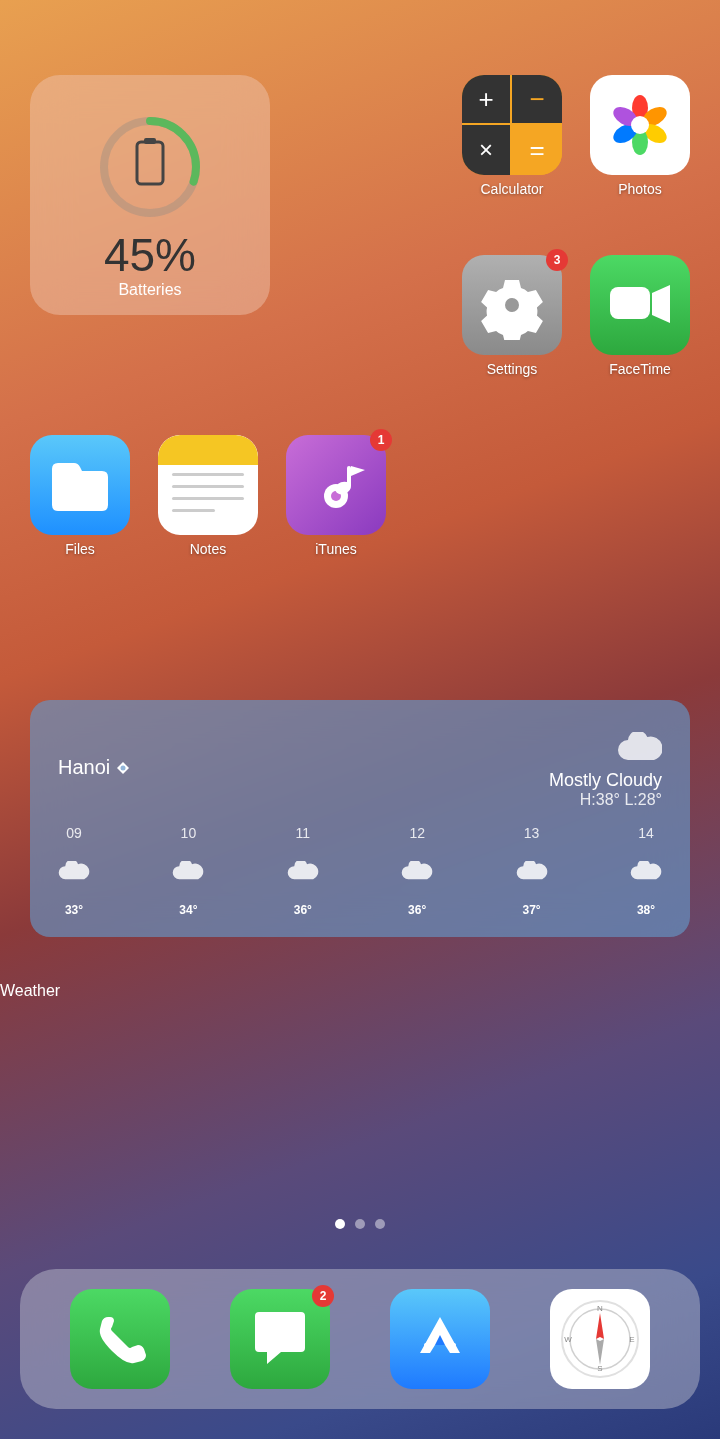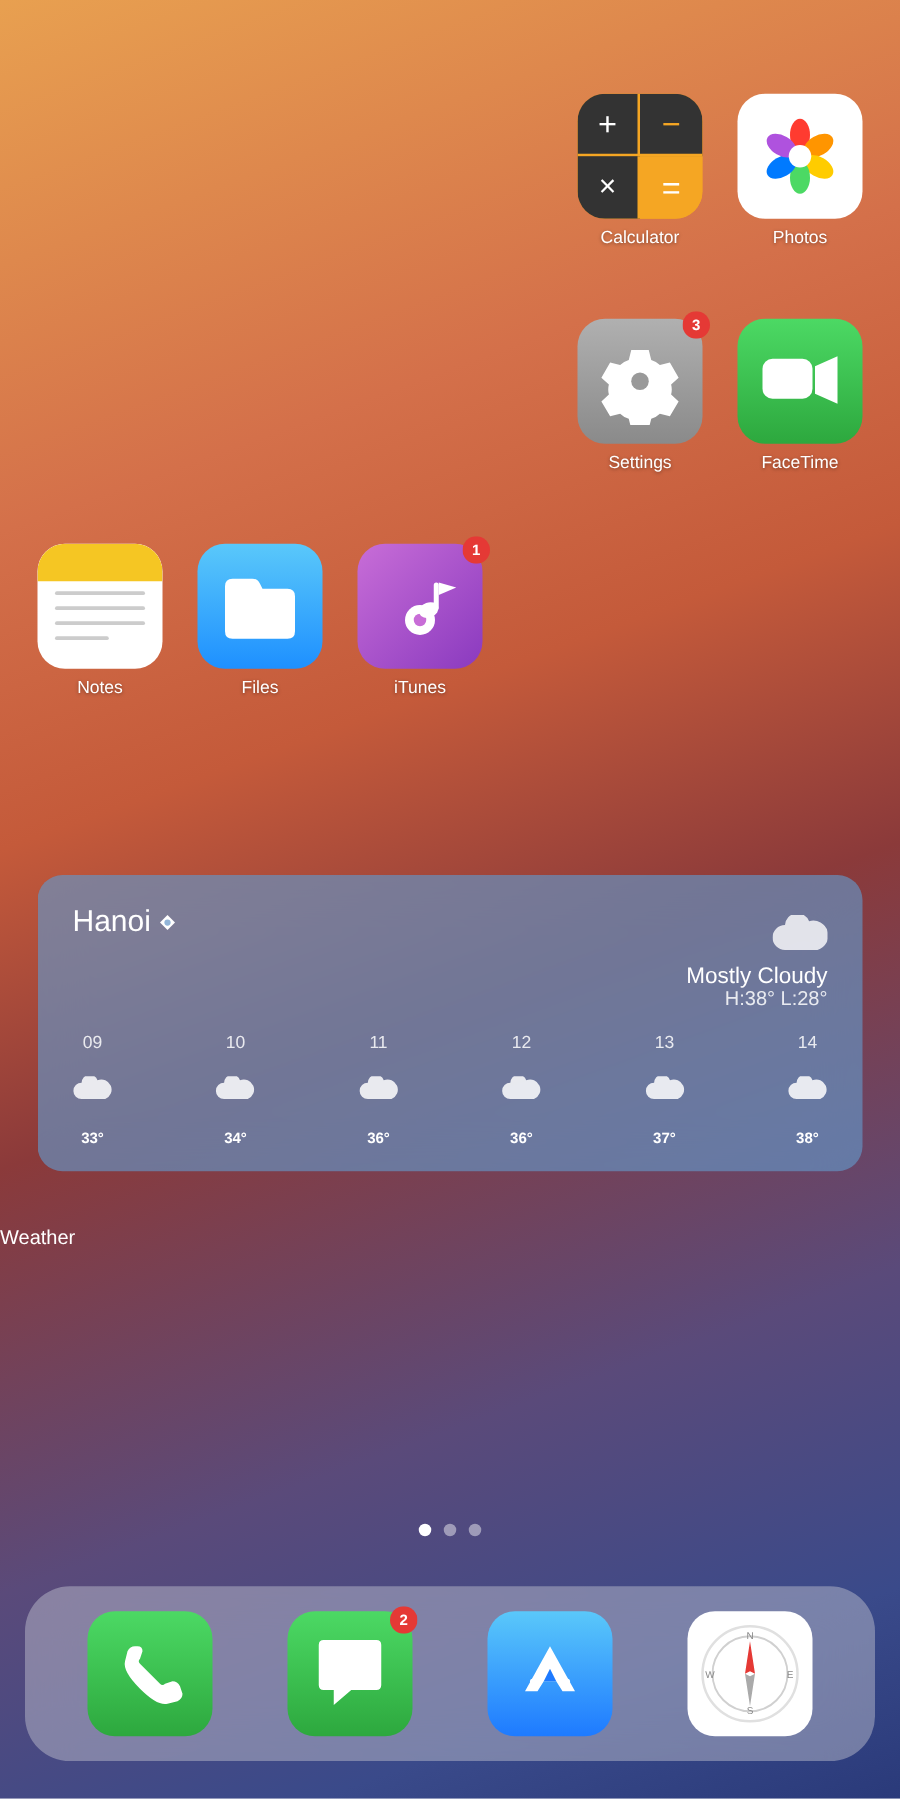--- a/index.html
+++ b/index.html
@@ -242,26 +242,27 @@
       color: white;
     }
     #weather-top {
       display: flex;
       justify-content: space-between;
       align-items: flex-start;
       margin-bottom: 4px;
     }
     #weather-left {}
     #weather-city {
-      font-size: 24px;
+      font-size: 20px;
       font-weight: 500;
       display: flex;
       align-items: center;
       gap: 6px;
       margin-bottom: 4px;
+      margin-top: 32px;
     }
     #weather-temp {
       font-size: 62px;
       font-weight: 200;
       line-height: 1;
     }
     #weather-right {
       text-align: right;
       padding-top: 8px;
     }
@@ -362,20 +363,33 @@
     }
   </style>
 </head>
 <body>
 
 <div id="wallpaper"></div>
 
 <div id="home-screen">
 
 
+  <div id="batteries-widget">
+    <div id="battery-ring">
+      <svg viewBox="0 0 110 110">
+        <circle cx="55" cy="55" r="46" fill="none" stroke="rgba(150,140,130,0.4)" stroke-width="8"></circle>
+        <circle cx="55" cy="55" r="46" fill="none" stroke="#5cb85c" stroke-width="8" stroke-dasharray="289" stroke-dashoffset="202" stroke-linecap="round" transform="rotate(-90 55 55)"></circle>
+
+        <rect x="42" y="30" width="26" height="42" rx="4" ry="4" fill="none" stroke="#444" stroke-width="3"></rect>
+        <rect x="49" y="26" width="12" height="6" rx="2" fill="#444"></rect>
+      </svg>
+    </div>
+    <div id="battery-percent">45%</div>
+    <div id="batteries-label">Batteries</div>
+  </div>
 
   <div class="app-row" id="row1">
 
     <div class="app-icon-wrap">
       <div class="app-icon">
         <div style="width:100px;height:100px;background:#f5a623;border-radius:22px;display:grid;grid-template-columns:1fr 1fr;grid-template-rows:1fr 1fr;overflow:hidden;">
           <div style="background:#333;display:flex;align-items:center;justify-content:center;font-size:26px;color:white;font-weight:200;border-right:2px solid #f5a623;border-bottom:2px solid #f5a623;">+</div>
           <div style="background:#333;display:flex;align-items:center;justify-content:center;font-size:26px;color:#f5a623;font-weight:200;border-left:0;border-bottom:2px solid #f5a623;">−</div>
           <div style="background:#333;display:flex;align-items:center;justify-content:center;font-size:24px;color:white;font-weight:200;border-right:2px solid #f5a623;border-top:0;">×</div>
           <div style="background:#f5a623;display:flex;align-items:center;justify-content:center;font-size:26px;color:white;font-weight:200;">=</div>
@@ -432,41 +446,41 @@
           <polygon points="44,14 62,6 62,44 44,36" fill="white" rx="4"></polygon>
         </svg>
       </div>
       <span class="app-label">FaceTime</span>
     </div>
   </div>
 
   <div class="app-row" id="row3">
 
     <div class="app-icon-wrap">
+      <div class="app-icon files-icon">
+        <svg width="64" height="56" viewBox="0 0 64 56">
+          <path d="M4 12 Q4 6 10 6 L26 6 Q30 6 32 10 L34 14 L54 14 Q60 14 60 20 L60 48 Q60 54 54 54 L10 54 Q4 54 4 48 Z" fill="white"></path>
+        </svg>
+      </div>
+      <span class="app-label">Files</span>
+    </div>
+
+    <div class="app-icon-wrap">
       <div class="app-icon notes-icon" style="background:white;overflow:hidden;border-radius:22px;">
 
         <div style="position:absolute;top:0;left:0;right:0;height:30px;background:#f5c623;border-radius:22px 22px 0 0;"></div>
 
         <div style="position:absolute;top:38px;left:14px;right:14px;display:flex;flex-direction:column;gap:9px;">
           <div style="height:3px;background:#ccc;border-radius:2px;"></div>
           <div style="height:3px;background:#ccc;border-radius:2px;"></div>
           <div style="height:3px;background:#ccc;border-radius:2px;"></div>
           <div style="height:3px;background:#ccc;border-radius:2px;width:60%;"></div>
         </div>
       </div>
       <span class="app-label">Notes</span>
-    </div>
-
-    <div class="app-icon-wrap">
-      <div class="app-icon files-icon">
-        <svg width="64" height="56" viewBox="0 0 64 56">
-          <path d="M4 12 Q4 6 10 6 L26 6 Q30 6 32 10 L34 14 L54 14 Q60 14 60 20 L60 48 Q60 54 54 54 L10 54 Q4 54 4 48 Z" fill="white"></path>
-        </svg>
-      </div>
-      <span class="app-label">Files</span>
     </div>
 
 
     <div class="app-icon-wrap">
       <div class="app-icon itunes-icon">
         <svg width="66" height="66" viewBox="0 0 66 66">
           <circle cx="33" cy="44" r="12" fill="white"></circle>
           <circle cx="33" cy="44" r="5" fill="#c86dd7"></circle>
 
           <rect x="44" y="14" width="4" height="22" rx="2" fill="white"></rect>

